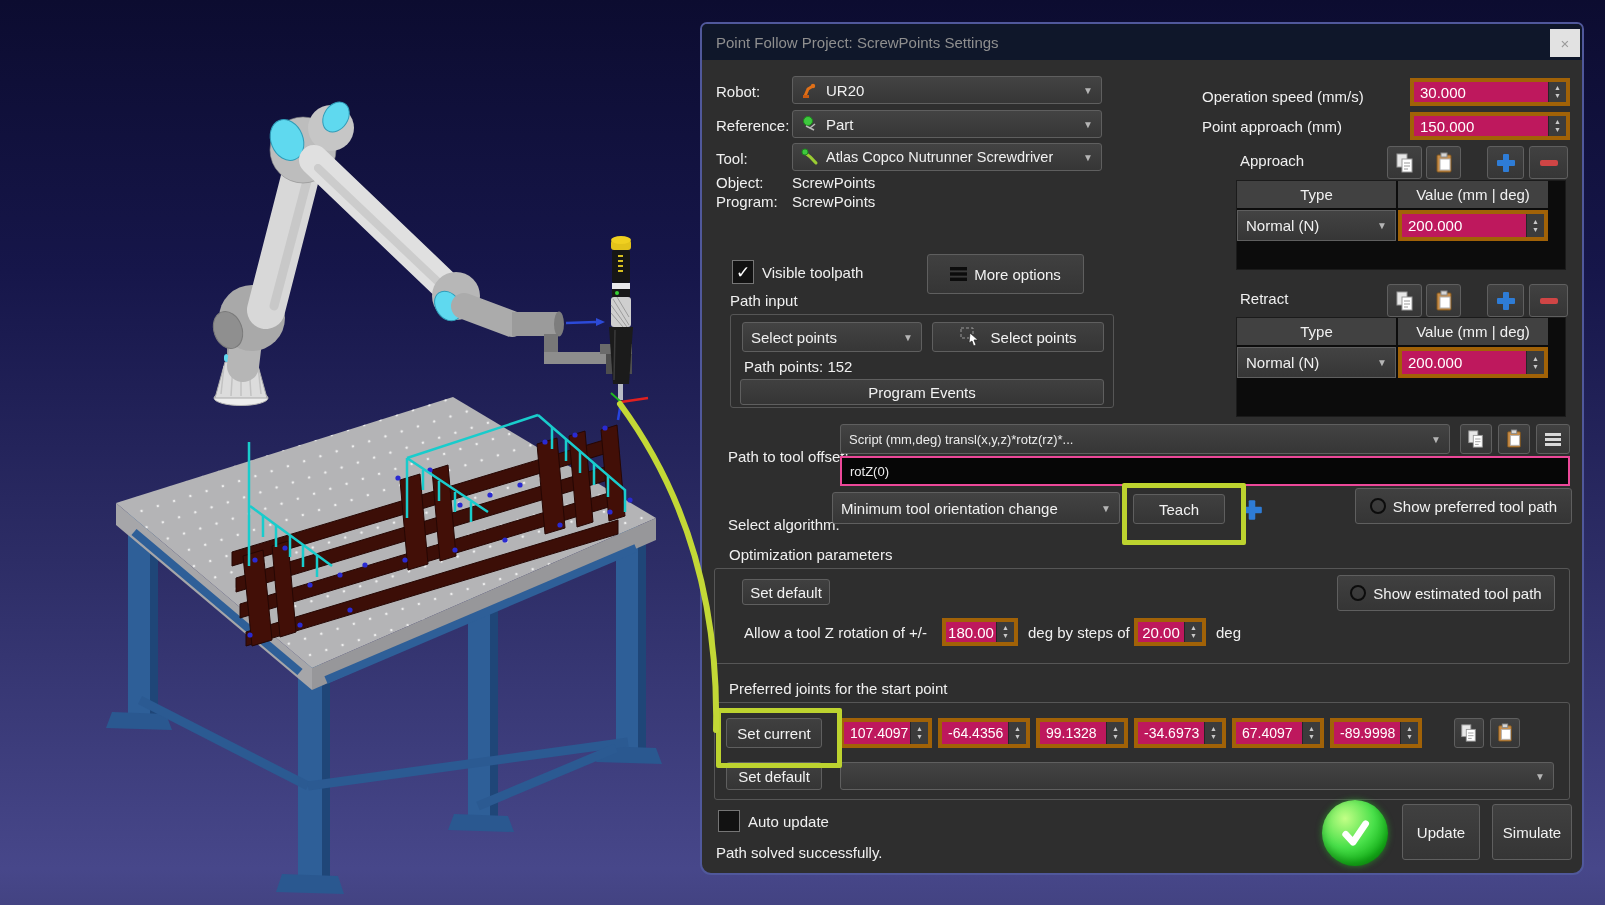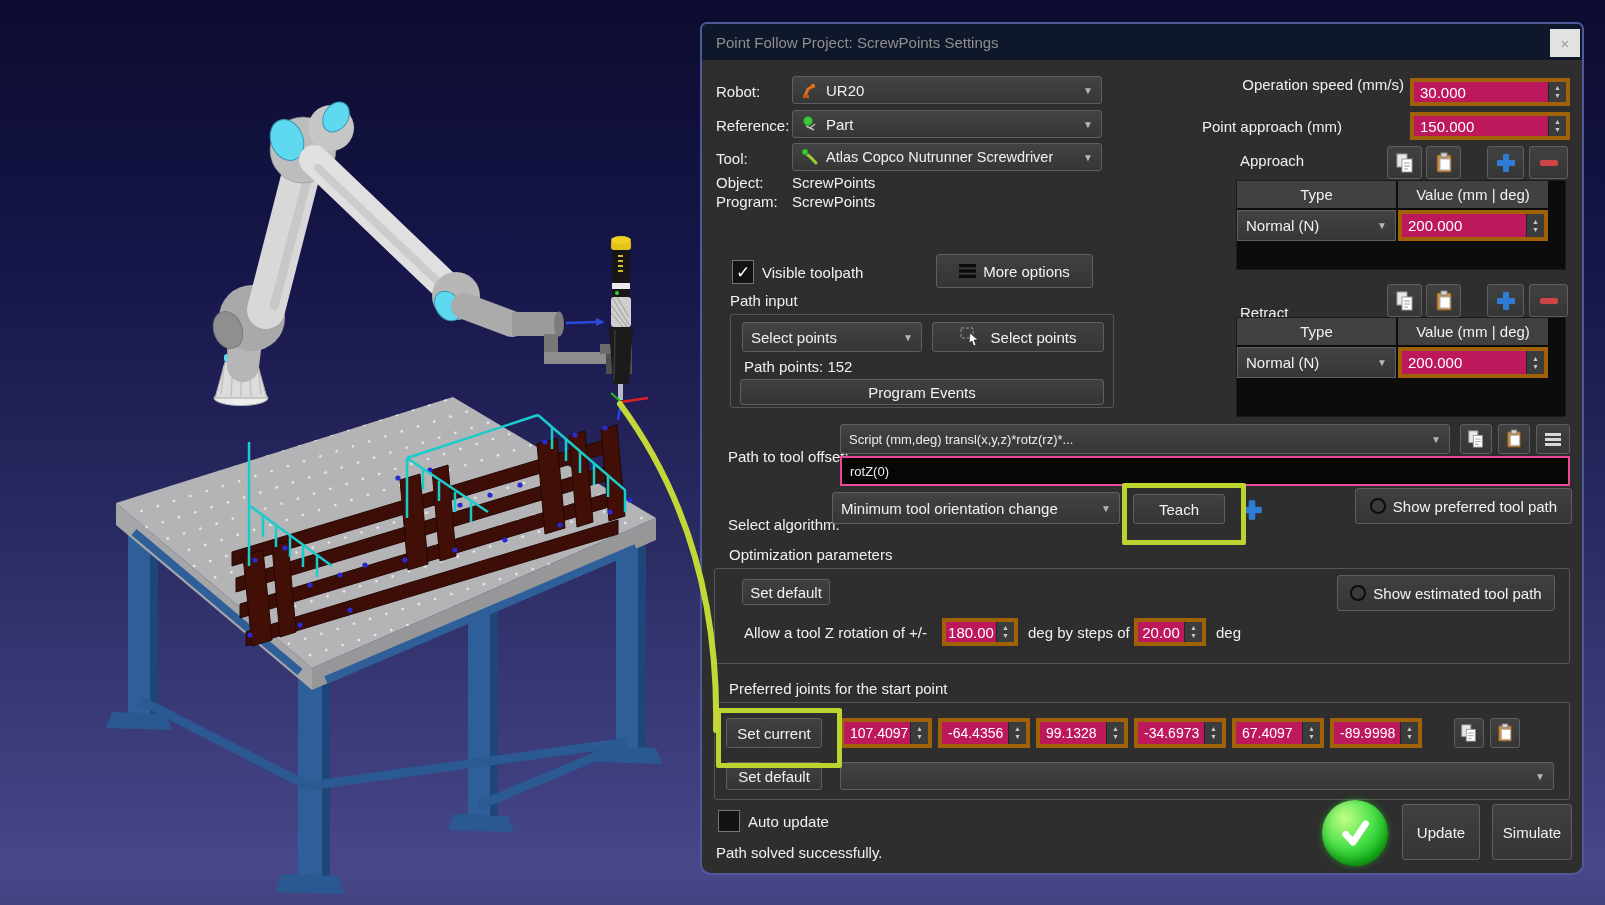--- a/index.html
+++ b/index.html
@@ -248,21 +248,21 @@
     </svg>
     <span class="t" style="font-size:14.5px">Atlas Copco Nutrunner Screwdriver</span>
     <span class="arr">▼</span>
   </div>
 
   <div class="lbl" style="left:14px;top:150px">Object:</div>
   <div class="lbl" style="left:90px;top:150px">ScrewPoints</div>
   <div class="lbl" style="left:14px;top:169px">Program:</div>
   <div class="lbl" style="left:90px;top:169px">ScrewPoints</div>
 
-  <div class="lbl" style="left:500px;top:52px;width:202px;text-align:right">Operation speed (mm/s)</div>
+  <div class="lbl" style="left:500px;top:64px;width:202px;text-align:left">Operation speed (mm/s)</div>
   <div class="spin" style="left:708px;top:54px;width:160px;height:28px">
     <span class="v">30.000</span>
     <span class="ud">
         <i>▲</i>
         <i>▼</i>
       </span>
   </div>
   <div class="lbl" style="left:500px;top:94px;width:202px;">Point approach (mm)</div>
   <div class="spin" style="left:708px;top:88px;width:160px;height:28px">
     <span class="v">150.000</span>
@@ -307,21 +307,21 @@
     </div>
     <div class="spin" style="left:161px;top:29px;width:150px;height:31px">
       <span class="v">200.000</span>
       <span class="ud">
           <i>▲</i>
           <i>▼</i>
         </span>
     </div>
   </div>
 
-  <div class="lbl" style="left:538px;top:280px">Retract</div>
+  <div class="lbl" style="left:538px;top:266px">Retract</div>
   <div class="iconbtn" style="left:685px;top:260px;width:35px;height:33px">
     <svg width="20" height="22" viewBox="0 0 20 22">
       <rect x="2" y="2" width="10" height="13" fill="#e8e8e8" stroke="#9a9a9a"></rect>
       <rect x="7" y="7" width="10" height="13" fill="#ffffff" stroke="#9a9a9a"></rect>
       <path d="M9,11 h6 M9,14 h6 M9,17 h4" stroke="#9a9a9a"></path>
     </svg>
   </div>
   <div class="iconbtn" style="left:724px;top:260px;width:35px;height:33px">
     <svg width="20" height="22" viewBox="0 0 20 22">
       <rect x="3" y="3" width="14" height="17" rx="1" fill="#c88c46" stroke="#80561e"></rect>
@@ -353,21 +353,21 @@
           <i>▲</i>
           <i>▼</i>
         </span>
     </div>
   </div>
 
   <div class="chk" style="left:30px;top:236px;width:22px;height:24px">
     <span>✓</span>
   </div>
   <div class="lbl" style="left:60px;top:240px">Visible toolpath</div>
-  <div class="btn" style="left:234px;top:230px;width:157px;height:34px">
+  <div class="btn" style="left:225px;top:230px;width:157px;height:40px">
     <svg width="17" height="14" viewBox="0 0 17 14">
       <rect x="0" y="0" width="17" height="3.4" fill="#0c0c0c"></rect>
         <rect x="0" y="5.3" width="17" height="3.4" fill="#0c0c0c"></rect>
         <rect x="0" y="10.6" width="17" height="3.4" fill="#0c0c0c"></rect>
     </svg>
     <span>More options</span>
   </div>
 
   <div class="lbl" style="left:28px;top:268px">Path input</div>
   <div class="grp" style="left:28px;top:290px;width:384px;height:94px"></div>

